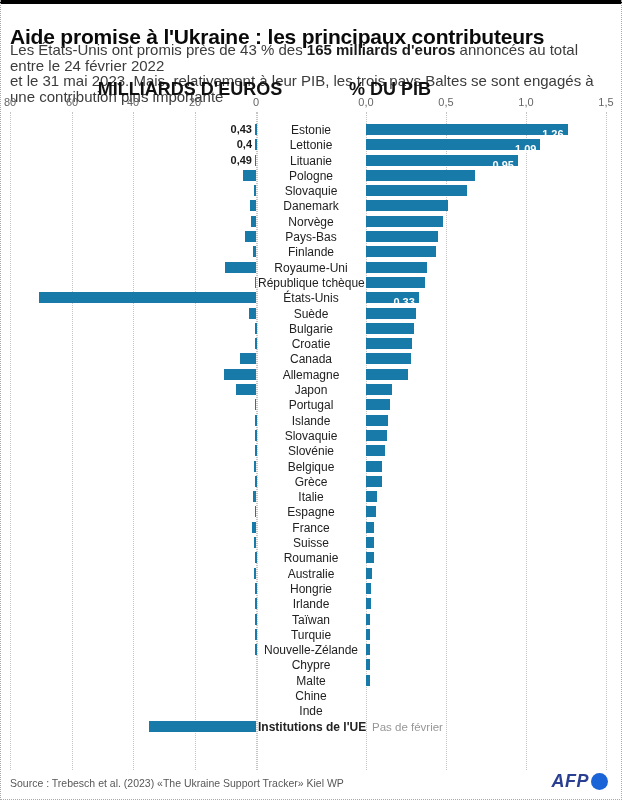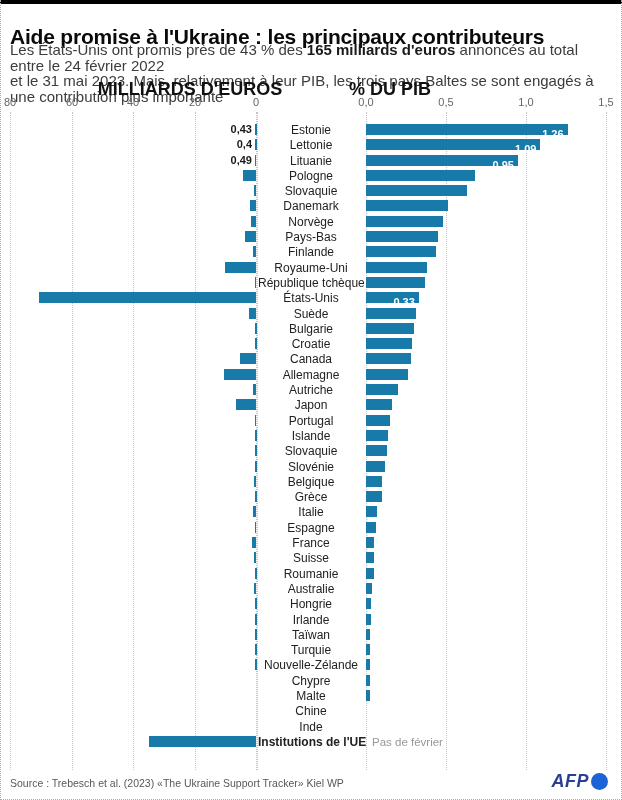--- a/index.html
+++ b/index.html
@@ -153,25 +153,20 @@
       <div class="bar" style="width: 16.9125px; left: 239.588px;"></div>
       <div class="country">Canada</div>
       <div class="bar rt" style="width: 44.8px;"></div>
     </div>
     <div class="chart-row">
       <div class="bar" style="width: 32.9025px; left: 223.597px;"></div>
       <div class="country">Allemagne</div>
       <div class="bar rt" style="width: 41.6px;"></div>
     </div>
     <div class="chart-row">
-      <div class="bar" style="width: 3.075px; left: 253.425px;"></div>
-      <div class="country">Autriche</div>
-      <div class="bar rt" style="width: 32px;"></div>
-    </div>
-    <div class="chart-row">
       <div class="bar" style="width: 20.6025px; left: 235.898px;"></div>
       <div class="country">Japon</div>
       <div class="bar rt" style="width: 25.6px;"></div>
     </div>
     <div class="chart-row">
       <div class="bar" style="width: 1.5375px; left: 254.963px;"></div>
       <div class="country">Portugal</div>
       <div class="bar rt" style="width: 24px;"></div>
     </div>
     <div class="chart-row">

